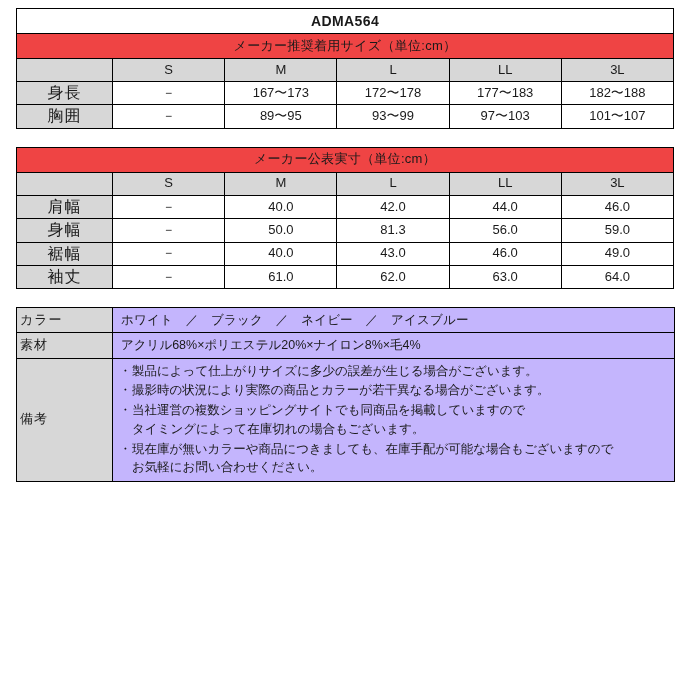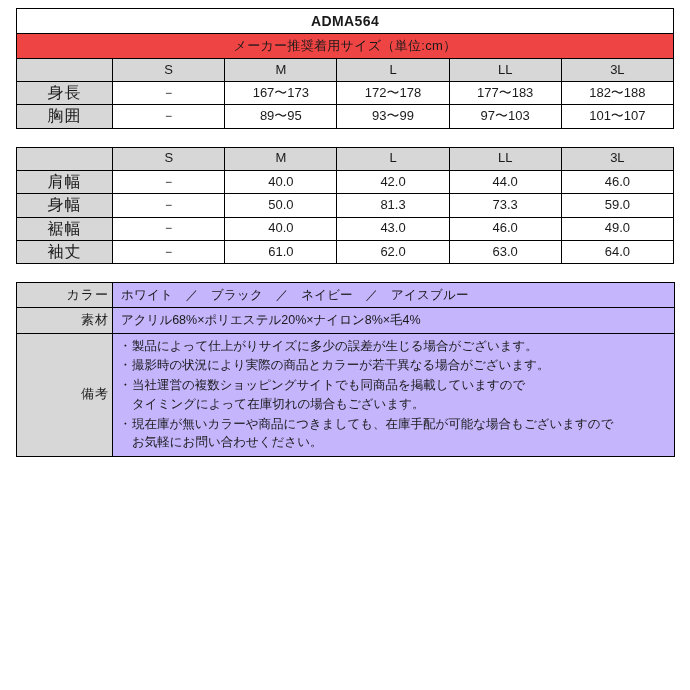--- a/index.html
+++ b/index.html
@@ -82,21 +82,21 @@
   table.info {
     margin-top: 0;
   }
   col.i-label { width: 96px; }
   col.i-value { width: 562px; }
 
   .info td.label {
     background: #d7d7d7;
     font-size: 13px;
     letter-spacing: 1px;
-    text-align: right;
+    text-align: left;
     vertical-align: middle;
   }
   .info td.value {
     background: #c4b5fd;
     text-align: left;
     font-size: 12.5px;
     padding: 3px 8px;
     line-height: 1.45;
   }
   .info td.value.color-line {
@@ -178,20 +178,23 @@
   <table>
     <colgroup>
       <col class="c-label">
         <col class="c-size">
         <col class="c-size">
         <col class="c-size">
         <col class="c-size">
         <col class="c-size">
     </colgroup>
     <tbody>
+      <tr class="title-row">
+        <td colspan="6">メーカー公表実寸（単位:cm）</td>
+      </tr>
       <tr class="head-row">
         <td class="blank"></td>
         <td>S</td>
         <td>M</td>
         <td>L</td>
         <td>LL</td>
         <td>3L</td>
       </tr>
 
       <tr>
@@ -200,21 +203,21 @@
         <td class="datacell">40.0</td>
         <td class="datacell">42.0</td>
         <td class="datacell">44.0</td>
         <td class="datacell">46.0</td>
       </tr>
       <tr>
         <td class="rowlabel">身幅</td>
         <td class="datacell">－</td>
         <td class="datacell">50.0</td>
         <td class="datacell">81.3</td>
-        <td class="datacell">73.3</td>
+        <td class="datacell">56.0</td>
         <td class="datacell">59.0</td>
       </tr>
       <tr>
         <td class="rowlabel">裾幅</td>
         <td class="datacell">－</td>
         <td class="datacell">40.0</td>
         <td class="datacell">43.0</td>
         <td class="datacell">46.0</td>
         <td class="datacell">49.0</td>
       </tr>

